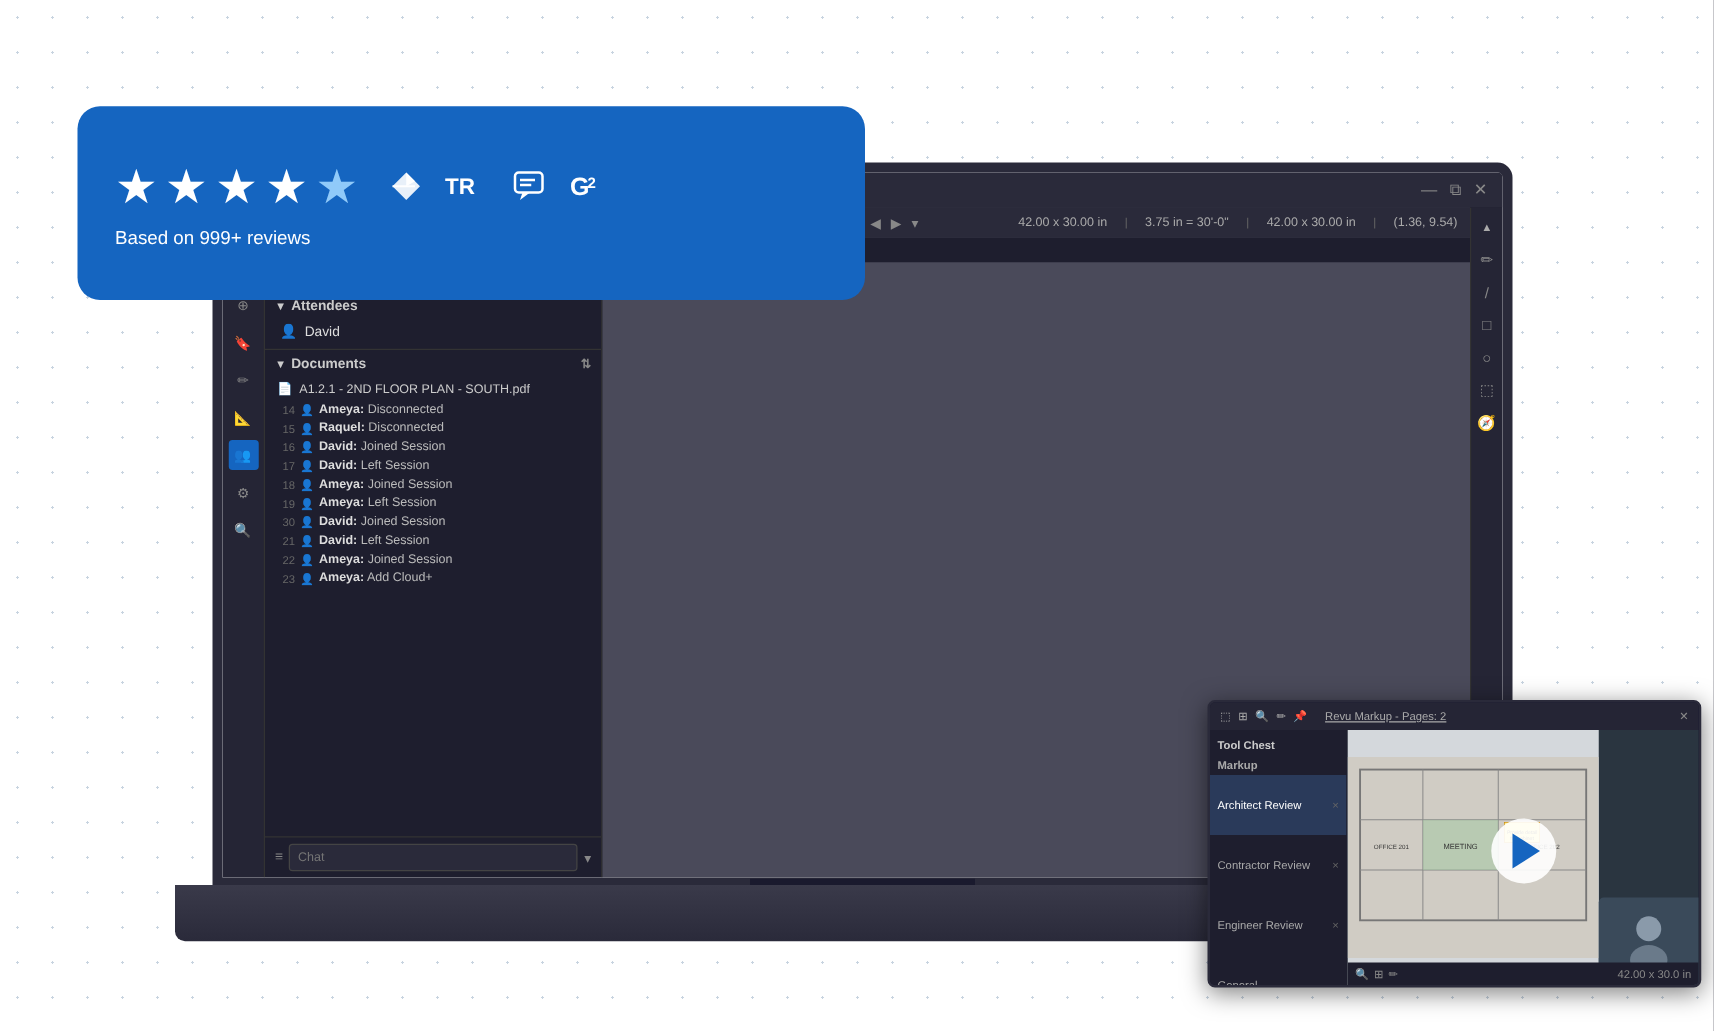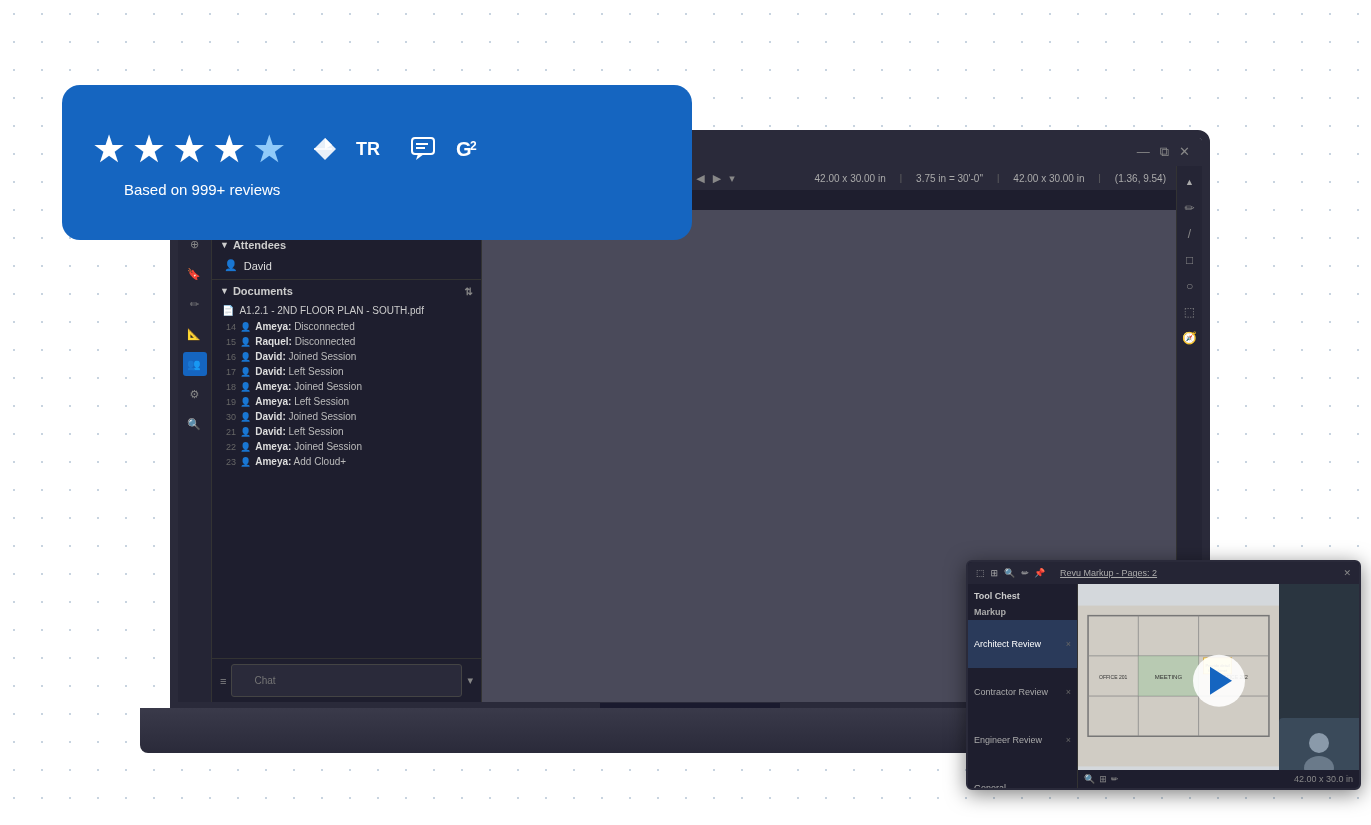--- a/index.html
+++ b/index.html
@@ -53,21 +53,20 @@
     .review-logos {
       display: flex;
       align-items: center;
       gap: 18px;
       margin-left: 20px;
     }
     .rating-text {
       color: #ffffff;
       font-size: 15px;
       font-weight: 400;
-      margin-left: 32px;
     }
 
     
     .laptop-container {
       position: absolute;
       top: 130px;
       left: 140px;
       width: 1100px;
       height: 660px;
       z-index: 5;
@@ -359,24 +358,24 @@
       display: flex;
       align-items: center;
       gap: 5px;
     }
     .chat-list-icon { color: #888; font-size: 11px; }
     .chat-input {
       flex: 1;
       background: #2a2a3a;
       border: 1px solid #444;
       border-radius: 3px;
-      height: 33px;
+      height: 22px;
       color: #ccc;
       font-size: 10px;
-      padding: 0 22px;
+      padding: 0 6px;
       outline: none;
     }
     .chat-filter-icon { color: #888; font-size: 11px; }
 
     
     .main-view {
       flex: 1;
       background: #4a4a5a;
       position: relative;
       overflow: hidden;

